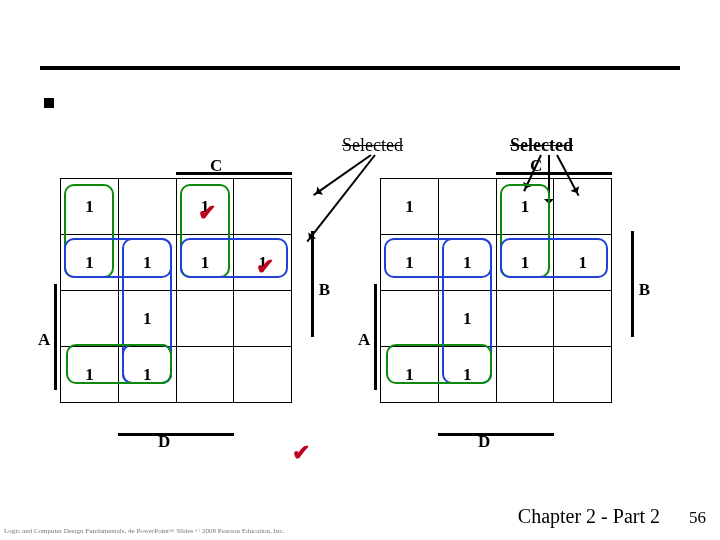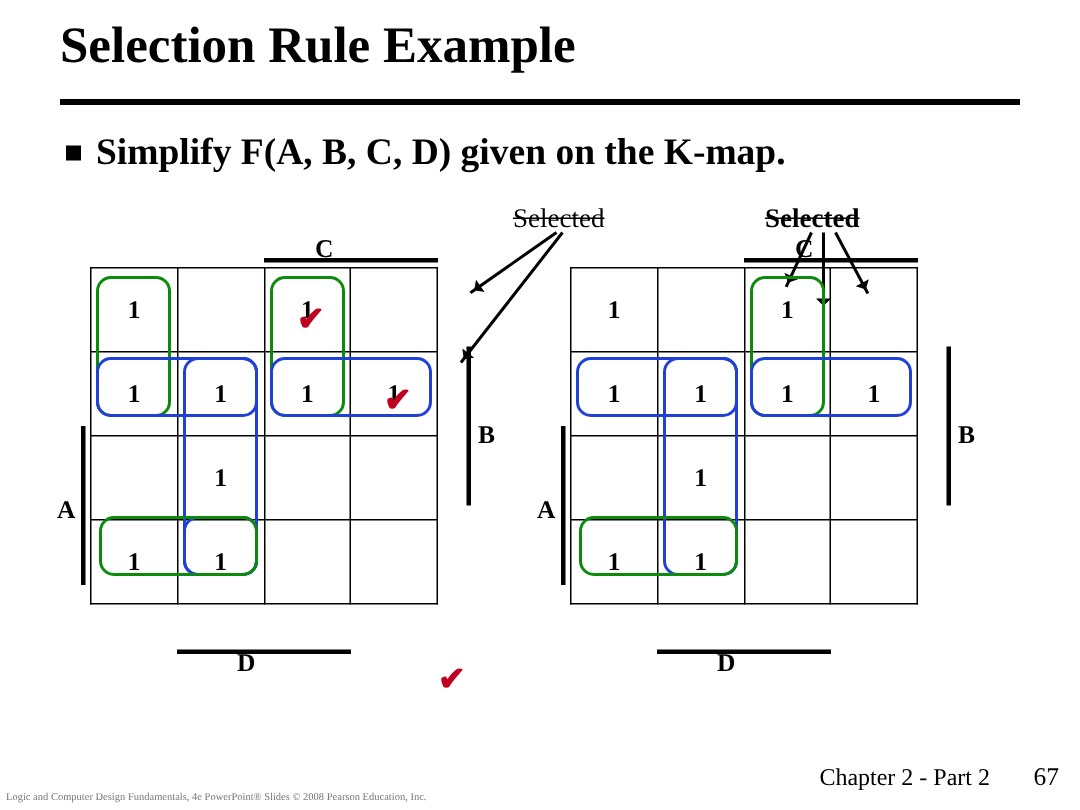--- a/index.html
+++ b/index.html
@@ -29,34 +29,33 @@
   
   .imp{position:absolute;border:2px solid;border-radius:10px;box-sizing:border-box}
   .green{border-color:#0b8a0b}
   .blue{border-color:#2040d8}
   .tick{position:absolute;color:#c00020;font-size:22px;font-weight:bold}
   
   .arrow{position:absolute;width:2px;background:#000;transform-origin:top center}
   .arrow::after{content:"";position:absolute;left:-4px;bottom:-2px;border:5px solid transparent;border-top-color:#000}
   
   .foot-cap{position:absolute;left:310px;top:441px;font-size:15px}
-  .foot-ch{position:absolute;right:60px;bottom:12px;font-size:16px}
+  .foot-ch{position:absolute;right:60px;bottom:12px;font-size:20px}
   .foot-pg{position:absolute;right:14px;bottom:12px;font-size:17px}
   .copyr{position:absolute;left:4px;bottom:4px;font-size:7px;color:#777;line-height:1.1}
 </style>
 </head>
 <body>
 
 <div class="slide">
 
-  <div class="title">Selection Rule Example</div>
   <div class="rule"></div>
 
   <div class="bullet">
-    <span class="sq"></span><span>Simplify F(A, B, C, D) given on the K-map.</span>
+    <span class="sq"></span>
   </div>
 
   <div class="sel-label">Selected</div>
   <div class="ess-label">Selected</div>
 
   <div class="arrow" style="left:370px;top:155px;height:70px;transform:rotate(55deg)"></div>
   <div class="arrow" style="left:374px;top:155px;height:110px;transform:rotate(38deg)"></div>
 
   <div class="arrow" style="left:540px;top:155px;height:40px;transform:rotate(25deg)"></div>
   <div class="arrow" style="left:548px;top:155px;height:52px;transform:rotate(0deg)"></div>
@@ -155,18 +154,18 @@
       <div class="imp blue" style="left:4px;top:60px;width:108px;height:40px"></div>
       <div class="imp green" style="left:120px;top:6px;width:50px;height:94px"></div>
       <div class="imp blue" style="left:120px;top:60px;width:108px;height:40px"></div>
       <div class="imp blue" style="left:62px;top:60px;width:50px;height:146px"></div>
       <div class="imp green" style="left:6px;top:166px;width:106px;height:40px"></div>
     </div>
   </div>
 
   <div class="tick" style="left:292px;top:440px">✔</div>
   <div class="foot-ch">Chapter 2 - Part 2</div>
-  <div class="foot-pg">67</div>
+  <div class="foot-pg">56</div>
   <div class="copyr">Logic and Computer Design Fundamentals, 4e
 PowerPoint® Slides
 © 2008 Pearson Education, Inc.</div>
 
 </div>
 
 </body></html>

